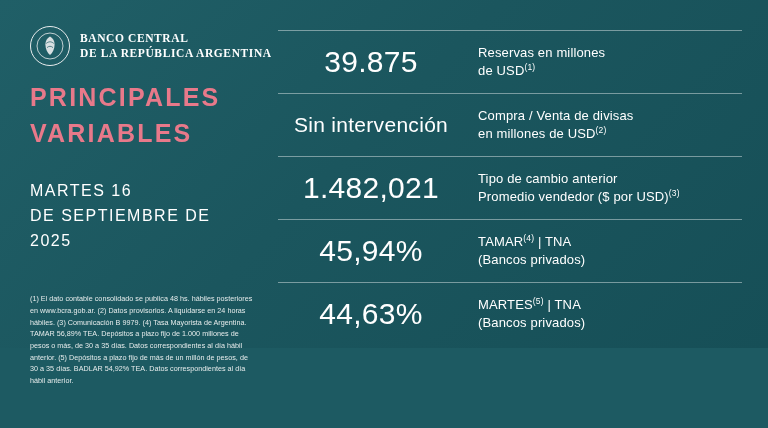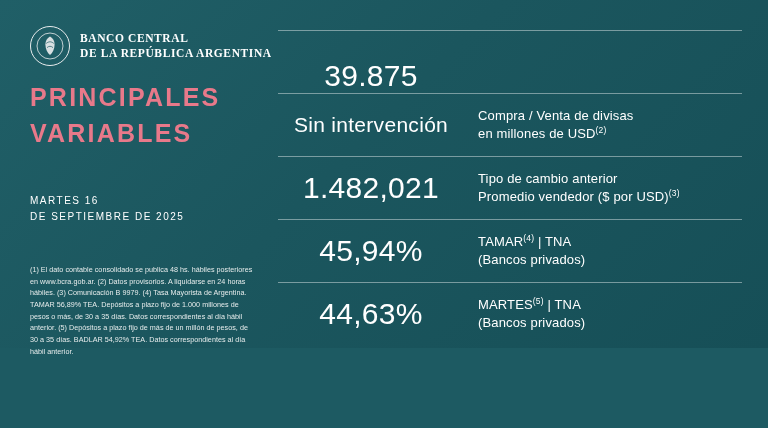--- a/index.html
+++ b/index.html
@@ -68,23 +68,23 @@
     margin-top: 14px;
     color: #e8798a;
     font-size: 25px;
     font-weight: 700;
     letter-spacing: 2.2px;
     line-height: 1.42;
   }
   .title span { display: block; }
 
   .date {
-    margin-top: 42px;
-    color: #ffffff;
-    font-size: 10px;
+    margin-top: 28px;
+    color: #ffffff;
+    font-size: 16px;
     letter-spacing: 1.5px;
     line-height: 1.55;
   }
   .date span { display: block; }
 
   .notes {
     margin-top: 40px;
     color: #e6ecec;
     font-size: 7.2px;
     line-height: 1.62;
@@ -106,21 +106,21 @@
     flex: 1;
     justify-content: flex-start;
   }
   .row {
     display: flex;
     align-items: center;
     border-bottom: 1px solid rgba(255,255,255,0.42);
     height: 62px;
     padding: 0 4px 0 0;
   }
-  .row.first { border-top: 1px solid rgba(255,255,255,0.42); align-items: flex-end; }
+  .row.first { border-top: 1px solid rgba(255,255,255,0.42); }
   .row.last { border-bottom: none; }
   .value {
     width: 186px;
     flex: none;
     color: #ffffff;
     font-size: 30px;
     font-weight: 400;
     text-align: center;
     letter-spacing: 0.3px;
     white-space: nowrap;
@@ -174,20 +174,24 @@
     </div>
 
     <div class="notes">(1) El dato contable consolidado se publica 48 hs. hábiles posteriores en www.bcra.gob.ar. (2) Datos provisorios. A liquidarse en 24 horas hábiles. (3) Comunicación B 9979. (4) Tasa Mayorista de Argentina. TAMAR 56,89% TEA. Depósitos a plazo fijo de 1.000 millones de pesos o más, de 30 a 35 días. Datos correspondientes al día hábil anterior. (5) Depósitos a plazo fijo de más de un millón de pesos, de 30 a 35 días. BADLAR 54,92% TEA. Datos correspondientes al día hábil anterior.</div>
   </div>
 
   <div class="right">
     <div class="rows">
 
       <div class="row first">
         <div class="value">39.875</div>
+        <div class="label">
+          <span>Reservas en millones</span>
+          <span class="l2"><span>de USD</span><sup>(1)</sup></span>
+        </div>
       </div>
 
       <div class="row">
         <div class="value small">Sin intervención</div>
         <div class="label">
           <span>Compra / Venta de divisas</span>
           <span class="l2"><span>en millones de USD</span><sup>(2)</sup></span>
         </div>
       </div>
 

